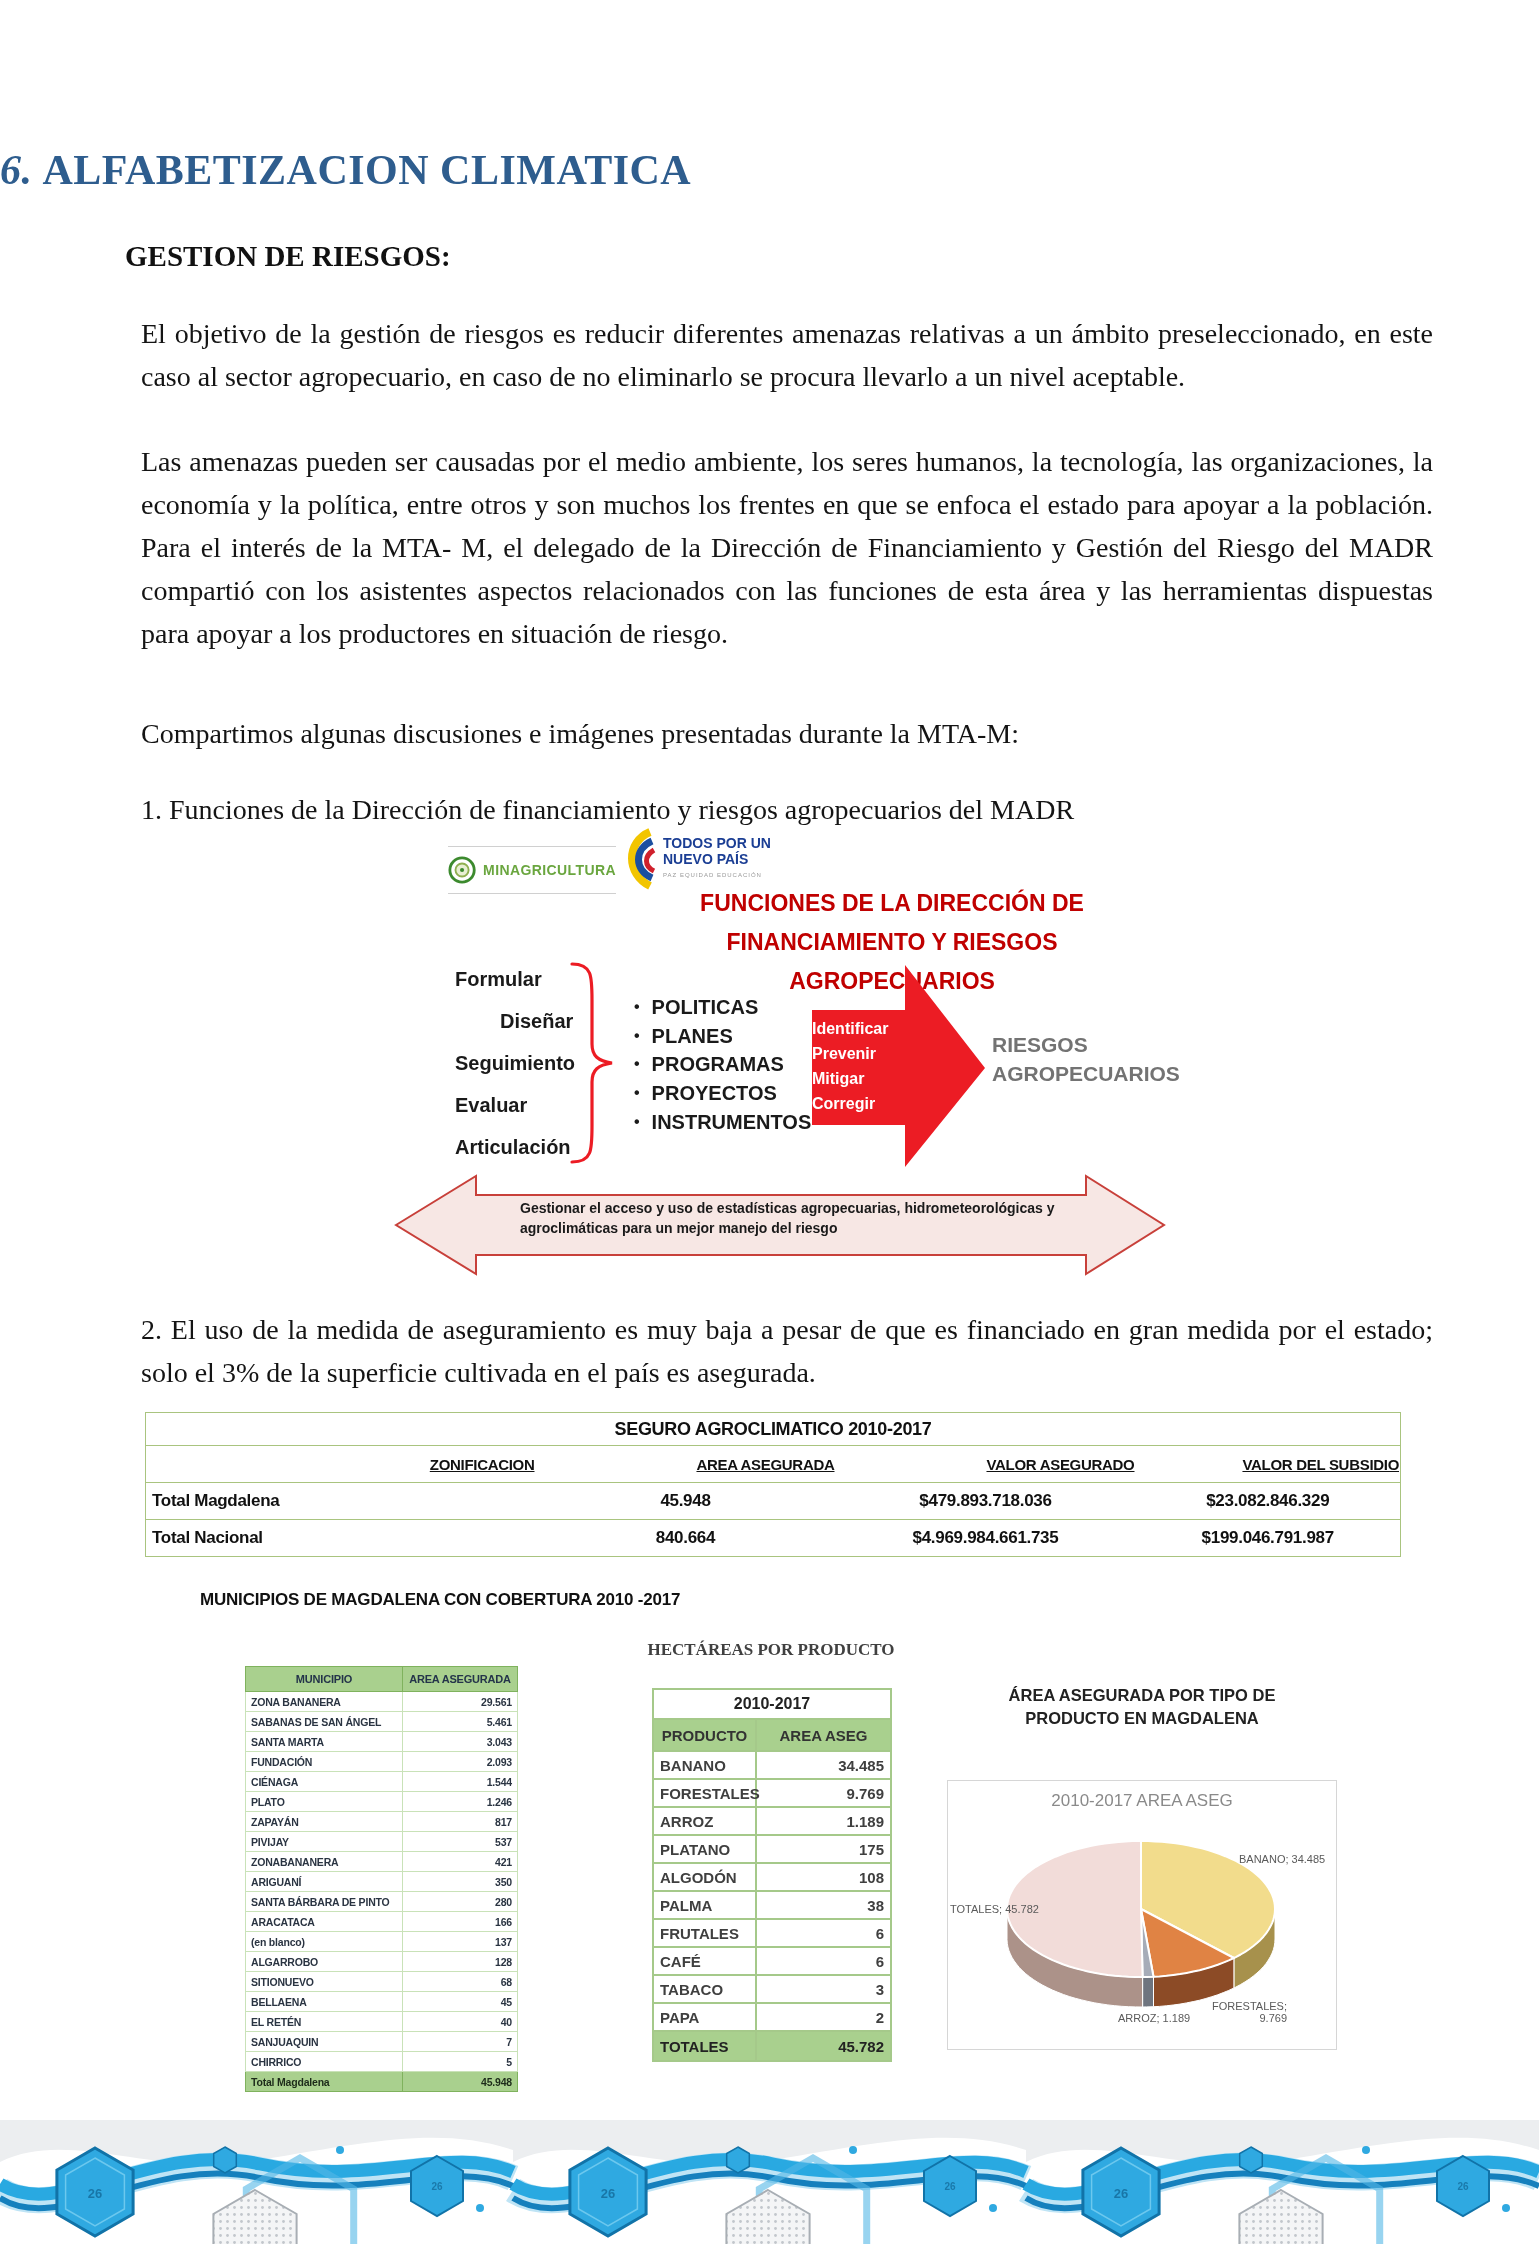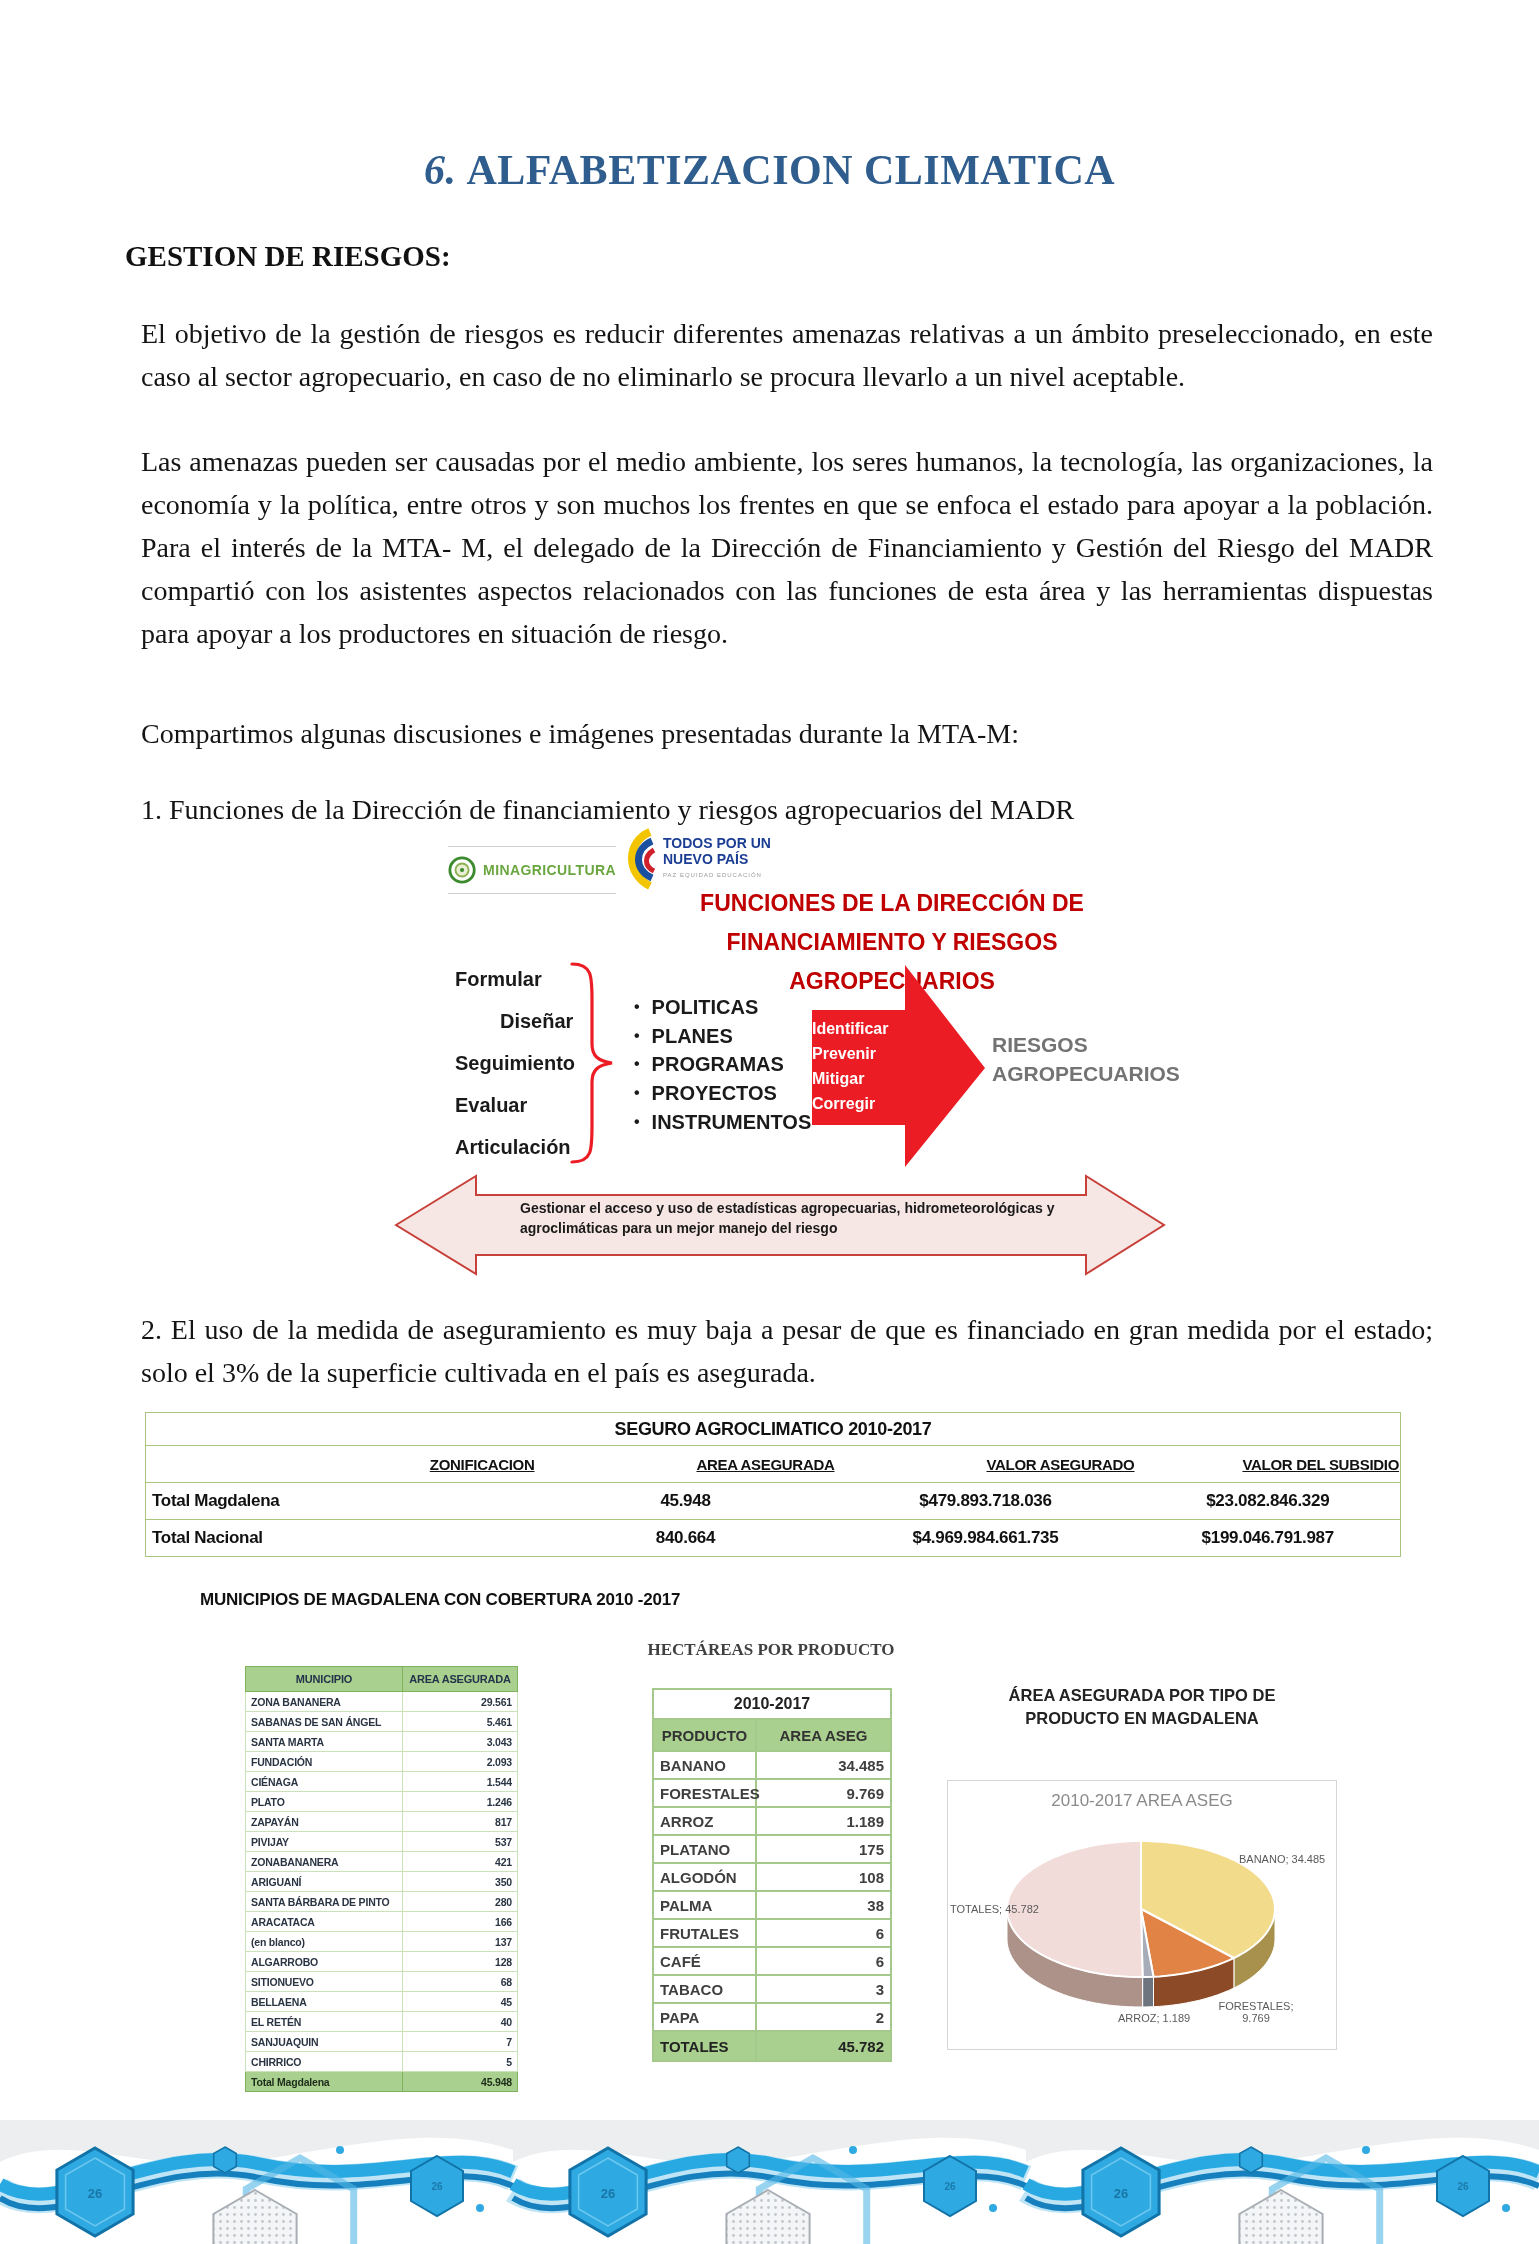--- a/index.html
+++ b/index.html
@@ -1,20 +1,20 @@
 <!DOCTYPE html>
 <html><head>
 <meta charset="utf-8">
 <style>
   html,body{margin:0;padding:0;background:#888;}
   .page{position:relative;width:1539px;height:2244px;background:#ffffff;margin:0 auto;
         font-family:"Liberation Serif",serif;color:#1a1a1a;overflow:hidden;}
 
   
-  .doc-title{position:absolute;top:146px;left:0;width:100%;text-align:center;
+  .doc-title{position:absolute;top:146px;left:0;width:100%;
              font-size:42px;font-weight:bold;color:#2E5D8E;letter-spacing:0.5px;}
   .doc-title .t-num{font-style:italic;margin-right:10px;}
   .section-heading{position:absolute;top:240px;left:125px;font-size:29px;font-weight:bold;color:#111;}
   .para{position:absolute;left:125px;width:1292px;margin:16px;font-size:28px;line-height:43px;color:#141414;}
   .just{text-align:justify;}
   #para1{top:296px;} #para2{top:424px;} #para3{top:696px;} #item1{top:772px;} #item2{top:1292px;}
 
   
   .abs{position:absolute;}
   .logo-mina{left:448px;top:846px;width:168px;height:46px;display:flex;align-items:center;gap:7px;
@@ -72,21 +72,21 @@
   #prod-table tr.pt-total td{background:#A9D08E;color:#222;font-weight:bold;height:28px;}
 
   
   .pie-heading{left:947px;top:1684px;width:390px;text-align:center;font-family:"Liberation Sans",sans-serif;
                font-size:16.5px;font-weight:bold;color:#222;line-height:23px;}
   .chart-box{left:947px;top:1780px;width:388px;height:268px;border:1px solid #D6D6D6;background:#fff;}
   .chart-title{position:absolute;top:10px;left:0;width:100%;text-align:center;
                font-family:"Liberation Sans",sans-serif;font-size:17px;color:#8A8A8A;}
   .pie-label{position:absolute;font-family:"Liberation Sans",sans-serif;font-size:11px;color:#5A5A5A;}
   .pl0{left:291px;top:72px;}
-  .pl1{left:255px;top:219px;width:84px;text-align:center;margin-left:11px;}
+  .pl1{left:255px;top:219px;width:84px;text-align:right;}
   .pl2{left:170px;top:231px;}
   .pl3{left:2px;top:122px;}
 
   .footer-svg{position:absolute;left:0;top:2120px;}
 </style>
 </head>
 <body>
 
 <div class="page">
 

